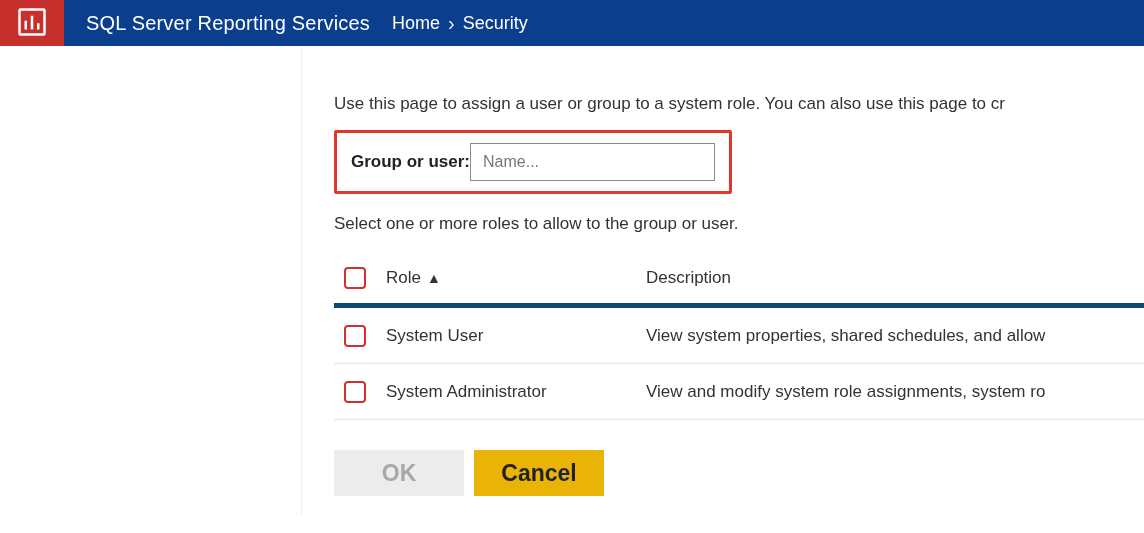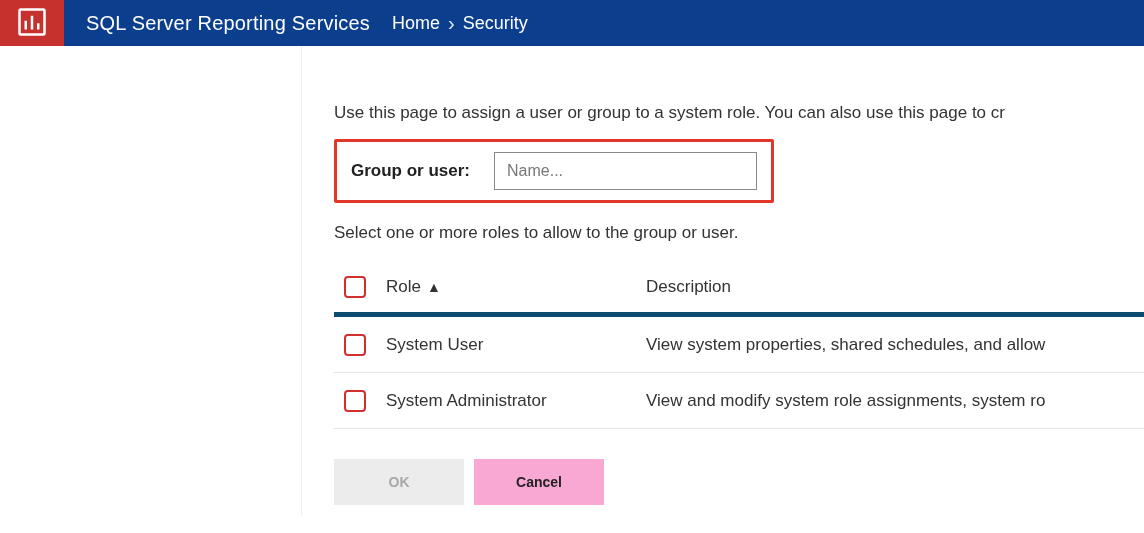--- a/index.html
+++ b/index.html
@@ -55,36 +55,35 @@
     .sidebar-placeholder {
       width: 302px;
       background: #fff;
       border-right: 1px solid #eee;
       flex-shrink: 0;
     }
     .main {
       flex: 1;
       padding: 48px 0 0 32px;
       color: #333;
-      margin-top: 9px;
     }
     .intro {
       font-size: 17px;
       color: #333;
       margin-bottom: 16px;
       white-space: nowrap;
     }
     .groupuser-row {
       display: flex;
       align-items: center;
-      gap: 24px;
+      gap: 0;
       border: 3px solid #e1362a;
       border-radius: 2px;
       padding: 10px 14px;
-      width: 440px;
+      width: 398px;
       margin-bottom: 20px;
     }
     .groupuser-label {
       font-weight: 700;
       font-size: 17px;
       color: #222;
     }
     .groupuser-input {
       flex: 1;
       height: 38px;
@@ -154,32 +153,32 @@
       display: flex;
       gap: 10px;
       margin-top: 30px;
     }
     .btn {
       height: 46px;
       width: 130px;
       display: flex;
       align-items: center;
       justify-content: center;
-      font-size: 14px;
+      font-size: 23px;
       font-weight: 700;
       border: none;
       cursor: pointer;
       font-family: inherit;
     }
     .btn-ok {
       background: #ececec;
       color: #a8a8a8;
     }
     .btn-cancel {
-      background: #f9a8d4;
+      background: #eab308;
       color: #222;
     }
   </style>
 </head>
 <body>
 
 <div class="header">
   <div class="logo-tile">
     <span>
       <svg viewBox="0 0 24 24" fill="none" stroke="#fff" stroke-width="2">

